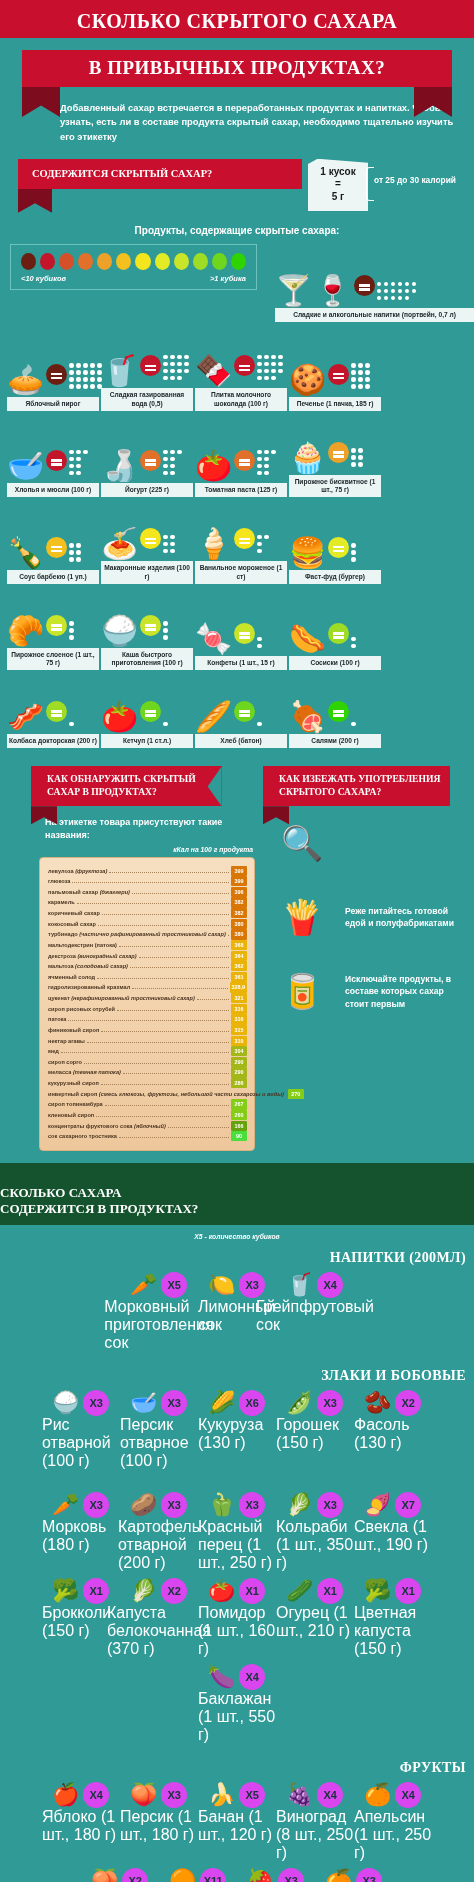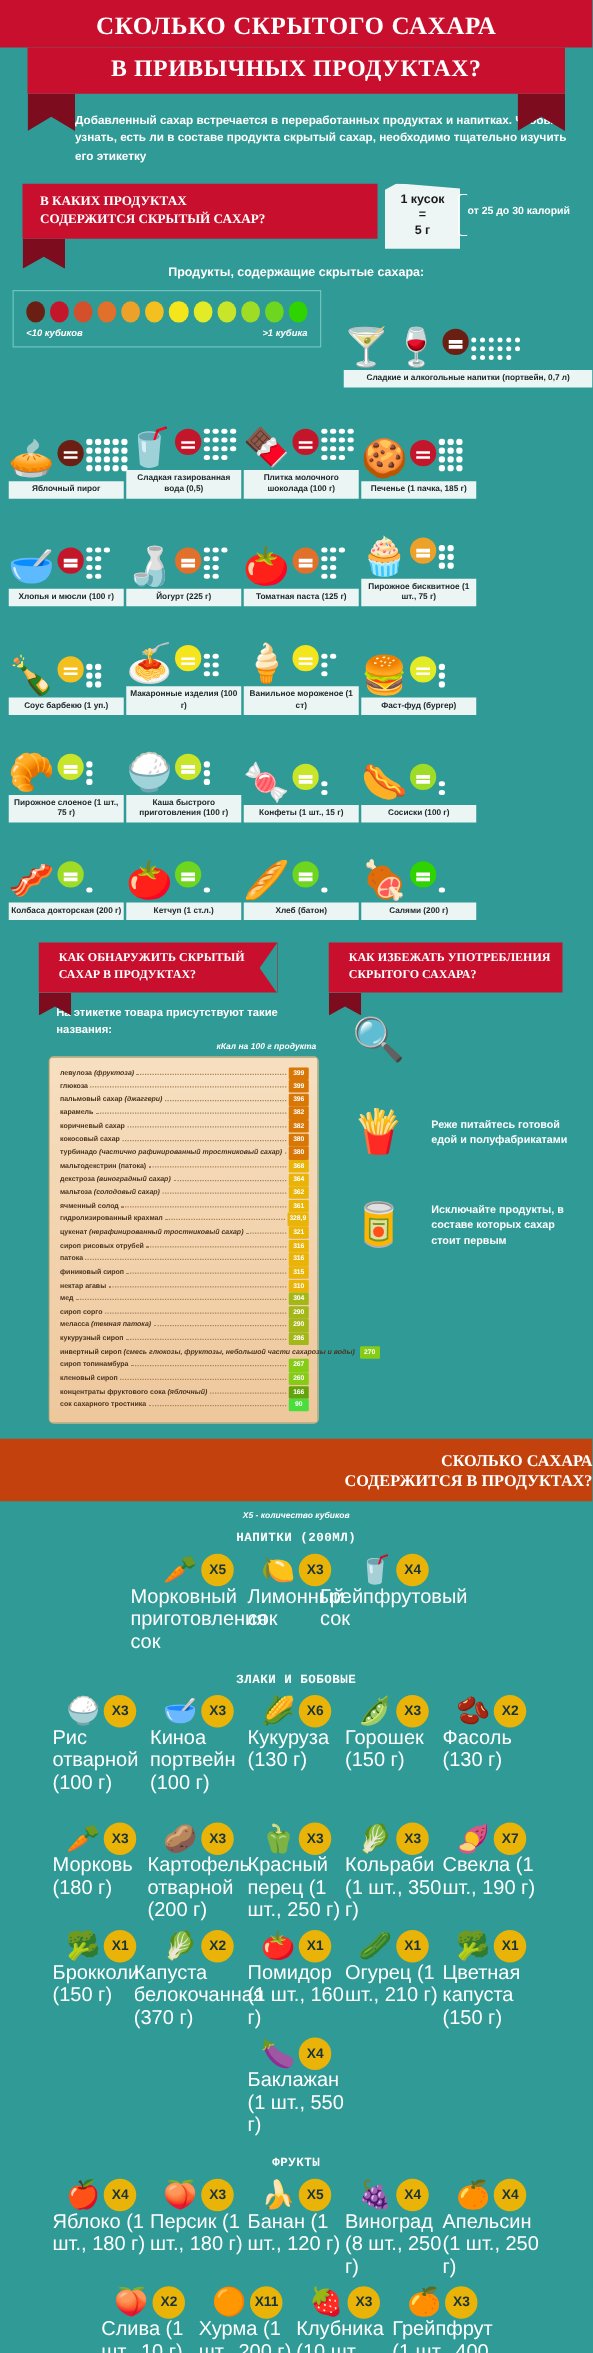--- a/index.html
+++ b/index.html
@@ -6,21 +6,21 @@
   body {
     width: 474px;
     background: #2f9a96;
     font-family: "Liberation Sans", sans-serif;
     color: #fff;
     overflow-x: hidden;
   }
   .page { width:474px; position:relative; background:#2f9a96; }
 
   
-  .ribbon-wrap { position:relative; margin: 0 0 0 0; }
+  .ribbon-wrap { position:relative; margin: 0 0 12px 0; }
   .ribbon {
     background:#c8102e; color:#fff; font-family:"Liberation Serif", serif;
     font-weight:bold; letter-spacing:.5px; text-align:center;
     position:relative; z-index:3;
   }
   .tail-l { left:0; clip-path: polygon(0 0, 100% 0, 100% 100%, 50% 70%, 0 100%); }
   .tail-r { right:0; clip-path: polygon(0 0, 100% 0, 100% 100%, 50% 70%, 0 100%); }
 
   
   .hdr1 { padding:10px 8px 6px; font-size:20px; line-height:1.1; }
@@ -112,29 +112,29 @@
   .label-row .nm { white-space:nowrap; }
   .label-row .nm em { font-style:italic; font-weight:bold; }
   .label-row .dots2 { flex:1; border-bottom:1px dotted #a8835a; margin:0 2px 1px; height:1px; }
   .label-row .val { color:#fff; font-size:5.4px; padding:0 2px; min-width:16px; text-align:center; border-radius:1px; }
 
   .tip { display:flex; align-items:center; gap:8px; padding:8px 10px 8px 6px; }
   .tip .ic { width:68px; height:58px; display:flex; align-items:center; justify-content:center; font-size:34px; flex:0 0 auto; }
   .tip .tx { font-size:8.6px; font-weight:bold; line-height:1.45; }
 
   
-  .band { background:#c2410c; text-align:right; padding:10px 0 8px; margin-top:12px; position:relative; }
+  .band { background:#14532d; text-align:left; padding:22px 0 8px; margin-top:12px; position:relative; }
   .band h2 { font-family:"Liberation Serif", serif; font-size:13px; line-height:1.25; font-weight:bold; }
   .band .tail-l { left:24px; } .band .tail-r { right:24px; }
   .band-note { text-align:center; font-size:6.8px; font-style:italic; font-weight:bold; padding:8px 0 2px; }
 
   
-  .sec-h { font-family:Liberation Mono, monospace; font-weight:bold; font-size:10px; letter-spacing:.4px; text-align:center; }
+  .sec-h { font-family:Liberation Serif, serif; font-weight:bold; font-size:14px; letter-spacing:.4px; text-align:right; }
   .xbadge {
-    background:#eab308; color:#18343a; font-weight:bold; font-size:11px; border-radius:50%;
+    background:#d946ef; color:#18343a; font-weight:bold; font-size:11px; border-radius:50%;
     width:26px; height:26px; display:flex; align-items:center; justify-content:center; flex:0 0 auto;
   }
 </style>
 </head>
 <body>
 
 <div class="page">
 
   <div class="ribbon-wrap">
     <div class="ribbon hdr1">СКОЛЬКО СКРЫТОГО САХАРА</div>
@@ -142,21 +142,20 @@
   <div class="hdr2-wrap">
     <div class="ribbon hdr2">В ПРИВЫЧНЫХ ПРОДУКТАХ?</div>
     <span class="tail-l"></span>
     <span class="tail-r"></span>
   </div>
 
   <div class="intro">Добавленный сахар встречается в переработанных продуктах и напитках. Чтобы узнать, есть ли в составе продукта скрытый сахар, необходимо тщательно изучить его этикетку</div>
 
   <div class="sub-ribbon-row">
     <div class="sub-ribbon">
-      <div>В КАКИХ ПРОДУКТАХ</div>
       <div>СОДЕРЖИТСЯ СКРЫТЫЙ САХАР?</div>
     </div>
     <div class="cube-box">
       <div>1 кусок</div>
       <div>=</div>
       <div>5 г</div>
     </div>
     <div class="cal-note">
       <span class="brace"></span>
       <span>от 25 до 30 калорий</span>
@@ -776,21 +775,21 @@
               <span style="font-size: 22px;">🍚</span>
               <span class="xbadge">X3</span>
             </div>
             <div class="cap">Рис отварной (100 г)</div>
           </div>
           <div style="width: 78px; display: flex; flex-direction: column; align-items: center; margin-bottom: 4px;">
             <div style="display: flex; align-items: center; gap: 3px;">
               <span style="font-size: 22px;">🥣</span>
               <span class="xbadge">X3</span>
             </div>
-            <div class="cap">Киноа портвейн (100 г)</div>
+            <div class="cap">Персик отварное (100 г)</div>
           </div>
           <div style="width: 78px; display: flex; flex-direction: column; align-items: center; margin-bottom: 4px;">
             <div style="display: flex; align-items: center; gap: 3px;">
               <span style="font-size: 22px;">🌽</span>
               <span class="xbadge">X6</span>
             </div>
             <div class="cap">Кукуруза (130 г)</div>
           </div>
           <div style="width: 78px; display: flex; flex-direction: column; align-items: center; margin-bottom: 4px;">
             <div style="display: flex; align-items: center; gap: 3px;">

